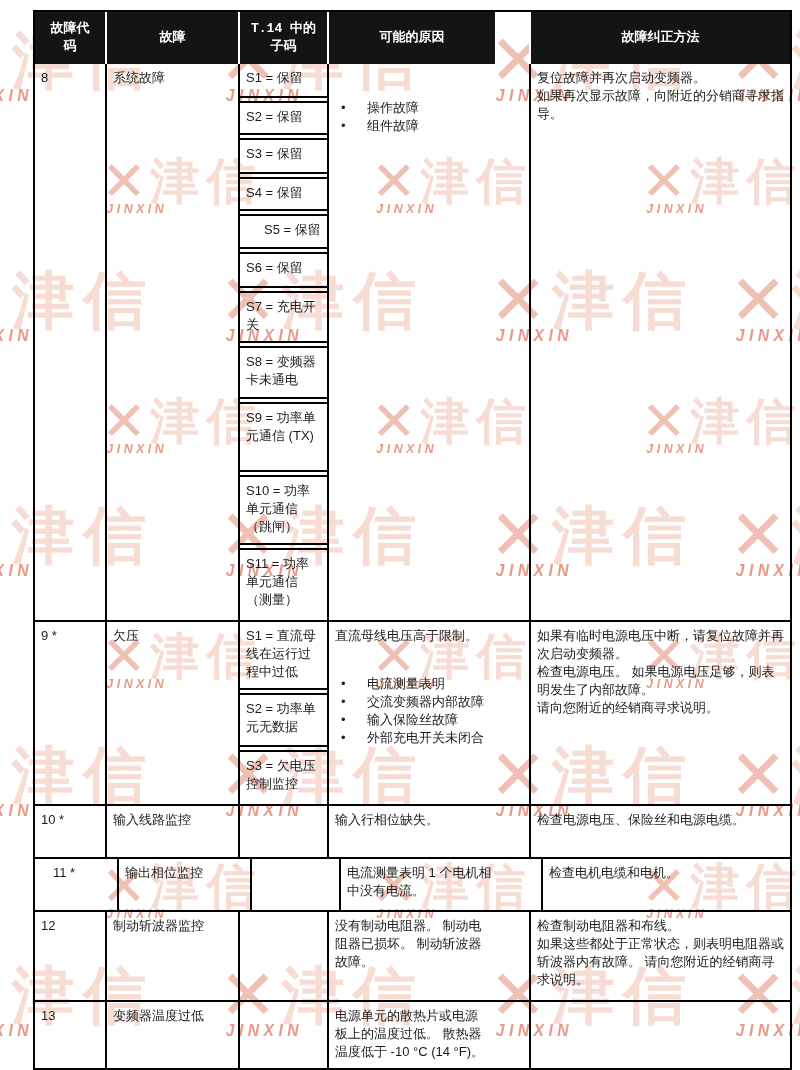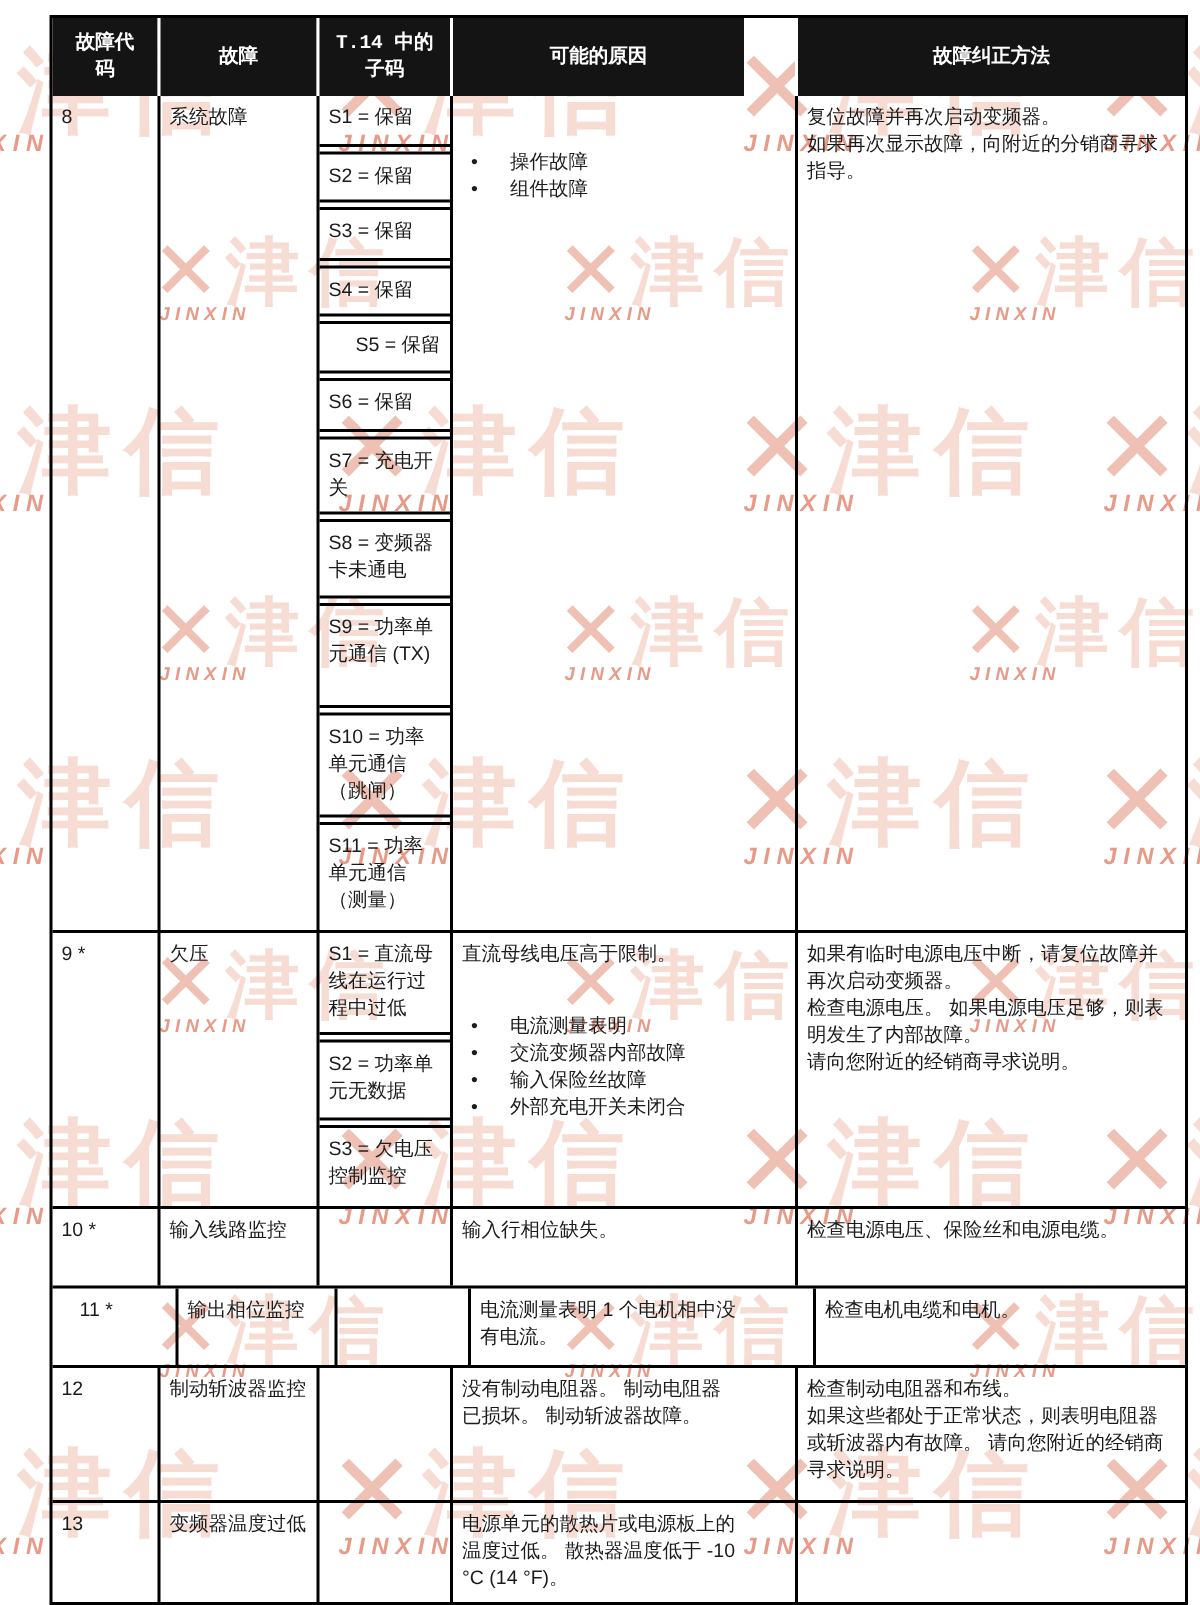--- a/index.html
+++ b/index.html
@@ -26,23 +26,23 @@
     position:absolute;left:33px;top:10px;width:759px;z-index:1;
     border:2px solid #000;
     font-size:13px;line-height:18px;
     box-sizing:border-box;
   }
   .tr{display:flex;border-top:2px solid #000;box-sizing:border-box;}
   .tr:first-child{border-top:none;}
   .td{box-sizing:border-box;border-left:2px solid #000;padding:5px 6px;overflow-wrap:anywhere;}
   .td:first-child{border-left:none;}
   .c1{width:70px;flex:0 0 auto;}
-  .c2{width:106px;flex:0 0 auto;}
+  .c2{width:133px;flex:0 0 auto;}
   .c3{width:89px;flex:0 0 auto;padding:0;display:flex;flex-direction:column;}
-  .c4{width:196px;flex:0 0 auto;}
+  .c4{width:168px;flex:0 0 auto;}
   .c5{flex:1 1 auto;margin-left:34px;}
 
   
   .thead{min-height:52px;font-family:Liberation Mono, monospace;}
   .thead .td{
     background:#141414;color:#ffffff;font-weight:bold;
     display:flex;align-items:center;justify-content:center;text-align:center;
     border-left:2px solid #ffffff;white-space:pre-line;padding:4px 2px;
   }
   .thead .td:first-child{border-left:none;}

